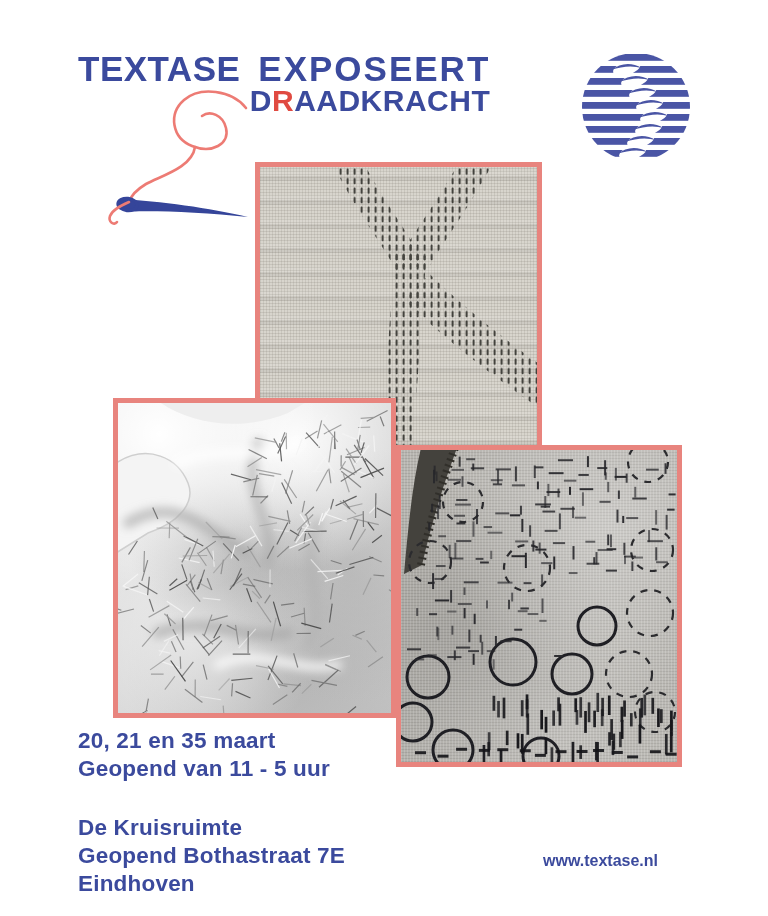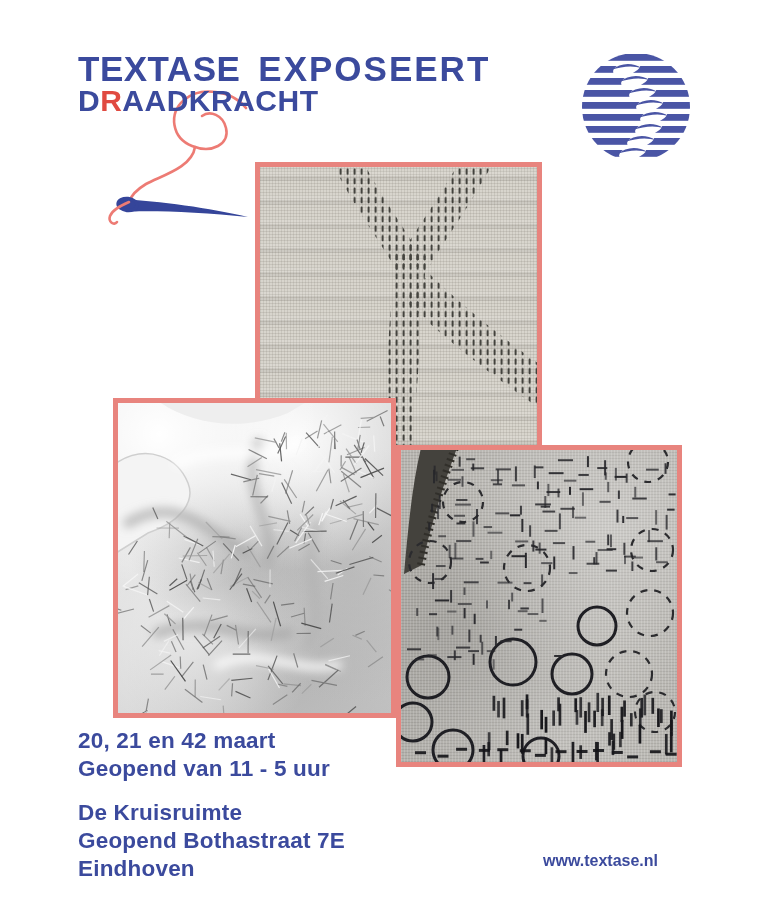--- a/index.html
+++ b/index.html
@@ -14,21 +14,21 @@
     width:768px;height:916px;position:relative;overflow:hidden;
     background:#ffffff;font-family:"Liberation Sans",sans-serif;
   }
   
   .title-block{
     position:absolute;left:78px;top:50px;color:var(--blue);z-index:6;
   }
   .title-line1{font-size:35px;line-height:38px;white-space:nowrap;}
   .title-line1 .brand{font-weight:700;letter-spacing:0.5px;}
   .title-line1 .verb{font-weight:700;letter-spacing:2px;margin-left:18px;}
-  .title-line2{font-size:30px;line-height:32px;font-weight:700;letter-spacing:0.5px;margin-top:-3px;}
+  .title-line2{font-size:30px;line-height:32px;font-weight:700;text-align:right;letter-spacing:0.5px;margin-top:-3px;}
   .title-line2 .accent{color:var(--accent-red);}
   
   .logo{position:absolute;left:581px;top:52px;width:110px;height:110px;z-index:6;}
   
   .overlay{position:absolute;left:0;top:0;width:768px;height:916px;z-index:2;pointer-events:none;}
   
   .photo{position:absolute;box-sizing:border-box;border:5px solid var(--border-salmon);overflow:hidden;}
   .photo-inner{position:absolute;inset:0;}
   .photo svg{position:absolute;inset:0;width:100%;height:100%;}
   #photo-top{left:255px;top:162px;width:287px;height:288px;z-index:2;}
@@ -57,21 +57,21 @@
     background-image:
       radial-gradient(circle at 75% 25%, rgba(255,255,255,0.30), rgba(255,255,255,0) 55%),
       radial-gradient(circle at 20% 60%, rgba(0,0,0,0.10), rgba(0,0,0,0) 55%),
       radial-gradient(circle at 55% 85%, rgba(255,255,255,0.18), rgba(255,255,255,0) 50%),
       repeating-linear-gradient(90deg, rgba(255,255,255,0.16) 0 1px, rgba(255,255,255,0) 1px 3px),
       repeating-linear-gradient(0deg, rgba(80,78,74,0.15) 0 1px, rgba(80,78,74,0) 1px 3px);
   }
   
   .info{position:absolute;left:78px;top:727px;z-index:6;color:var(--blue);
         font-weight:700;font-size:22.5px;line-height:28px;letter-spacing:0.2px;}
-  .info .group + .group{margin-top:16px;}
+  .info .group + .group{margin-top:31px;}
   .website{position:absolute;left:543px;top:847px;z-index:6;color:var(--blue);
         font-weight:700;font-size:16px;line-height:28px;}
 </style>
 </head>
 <body>
 
 <div class="title-block">
   <div class="title-line1">
     <span class="brand">TEXTASE</span><span class="verb">EXPOSEERT</span>
   </div>
@@ -684,21 +684,21 @@
         <line x1="210.80397921800613" y1="302.45582085847855" x2="221.80397921800613" y2="302.45582085847855" stroke="#141418" stroke-width="3" opacity="0.9"></line>
         <line x1="226.12409389019012" y1="306.9032627046108" x2="237.12409389019012" y2="306.9032627046108" stroke="#141418" stroke-width="3" opacity="0.9"></line>
         <line x1="248.9021223783493" y1="301.7280082702637" x2="259.9021223783493" y2="301.7280082702637" stroke="#141418" stroke-width="3" opacity="0.9"></line>
         <line x1="264.6242159605026" y1="304.2229006588459" x2="275.6242159605026" y2="304.2229006588459" stroke="#141418" stroke-width="3" opacity="0.9"></line>
       </g>
   </svg>
 </div>
 
 <div class="info">
   <div class="group">
-    <div>20, 21 en 42 maart</div>
+    <div>20, 21 en 35 maart</div>
     <div>Geopend van 11 - 5 uur</div>
   </div>
   <div class="group">
     <div>De Kruisruimte</div>
     <div>Geopend Bothastraat 7E</div>
     <div>Eindhoven</div>
   </div>
 </div>
 
 <div class="website">www.textase.nl</div>

